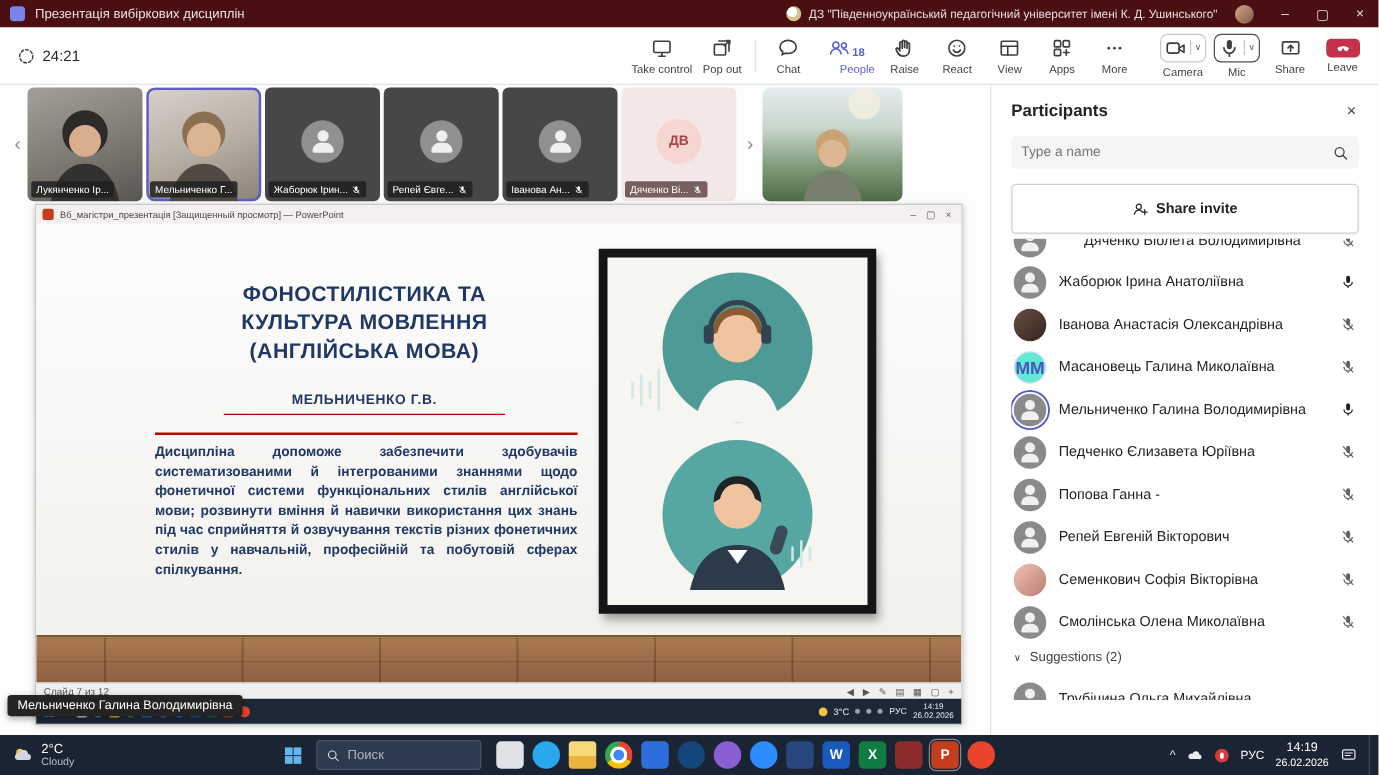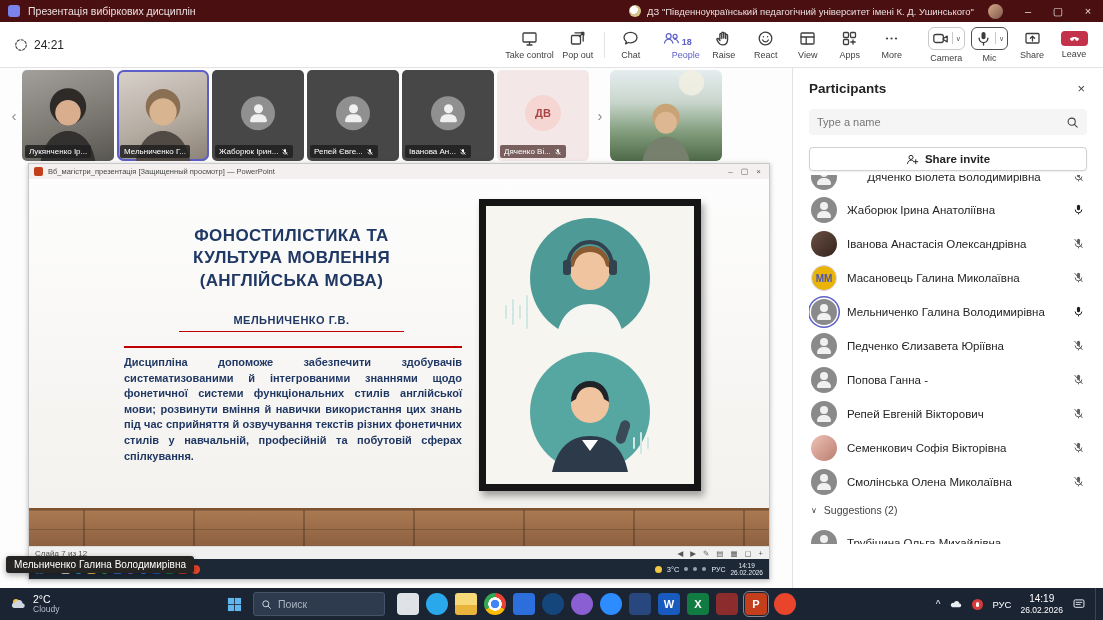--- a/index.html
+++ b/index.html
@@ -108,27 +108,27 @@
 
   
   .panel{flex:1;background:#fff;border-left:1px solid #e2e2e2;display:flex;flex-direction:column;padding:0 16px;overflow:hidden;}
   .panel-header{display:flex;align-items:center;margin-top:13px;flex:none;}
   .panel-title{font-size:13.5px;font-weight:bold;color:#242424;}
   .panel-close{margin-left:auto;font-size:13px;color:#424242;cursor:pointer;padding:0 2px;}
   .search{margin-top:13px;height:26px;background:#f5f5f5;border-radius:4px;display:flex;align-items:center;padding:0 8px;flex:none;}
   .search input{border:0;background:transparent;flex:1;font-size:11px;color:#242424;outline:none;font-family:"Liberation Sans",sans-serif;}
   .search input::placeholder{color:#767676;}
   .search svg{width:13px;height:13px;flex:none;}
-  .share-invite{margin-top:12px;height:24px;background:#fff;border:1px solid #d1d1d1;border-radius:4px;display:flex;align-items:center;justify-content:center;gap:6px;font-size:11.5px;font-weight:bold;color:#242424;box-shadow:0 1px 2px rgba(0,0,0,.07);cursor:pointer;flex:none;text-align:right;}
+  .share-invite{margin-top:12px;height:40px;background:#fff;border:1px solid #d1d1d1;border-radius:4px;display:flex;align-items:center;justify-content:center;gap:6px;font-size:11.5px;font-weight:bold;color:#242424;box-shadow:0 1px 2px rgba(0,0,0,.07);cursor:pointer;flex:none;text-align:right;}
   .share-invite svg{width:13px;height:13px;}
   .plist{flex:1;overflow:hidden;margin-top:4px;}
   .prow{height:34px;display:flex;align-items:center;gap:10px;padding:0 2px;cursor:pointer;}
   .avatar{width:26px;height:26px;border-radius:50%;background:#8a8a8a;flex:none;overflow:hidden;display:flex;align-items:center;justify-content:center;}
   .av-ring{box-shadow:0 0 0 1.5px #fff,0 0 0 3px #5b5fc7;}
-  .av-init{background:#eab308;border:1px solid #d3d7f0;color:#4b53bc;font-size:10px;font-weight:bold;}
+  .av-init{background:#5eead4;border:1px solid #d3d7f0;color:#4b53bc;font-size:14px;font-weight:bold;}
   .av-photo-dark{background:linear-gradient(135deg,#6b4f43,#33241e);}
   .av-photo-pink{background:linear-gradient(135deg,#f0c2b8,#b97d6f);}
   .pcol{display:flex;flex-direction:column;flex:1;min-width:0;justify-content:center;}
   .pname{font-size:11.5px;color:#242424;white-space:nowrap;overflow:hidden;}
   .prole{font-size:9.5px;color:#616161;line-height:1.2;}
   .mic{width:14px;height:14px;flex:none;}
   .mic svg{width:13px;height:13px;display:block;margin:0 auto;}
   .mic svg *{stroke:currentColor;}
   .mic svg rect{fill:currentColor;stroke:none;}
   .mic-on{color:#1f1f1f;}

